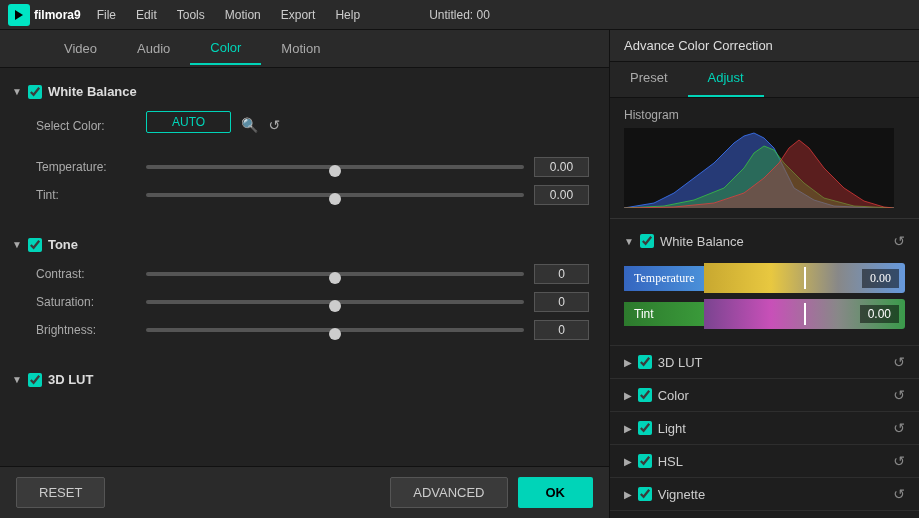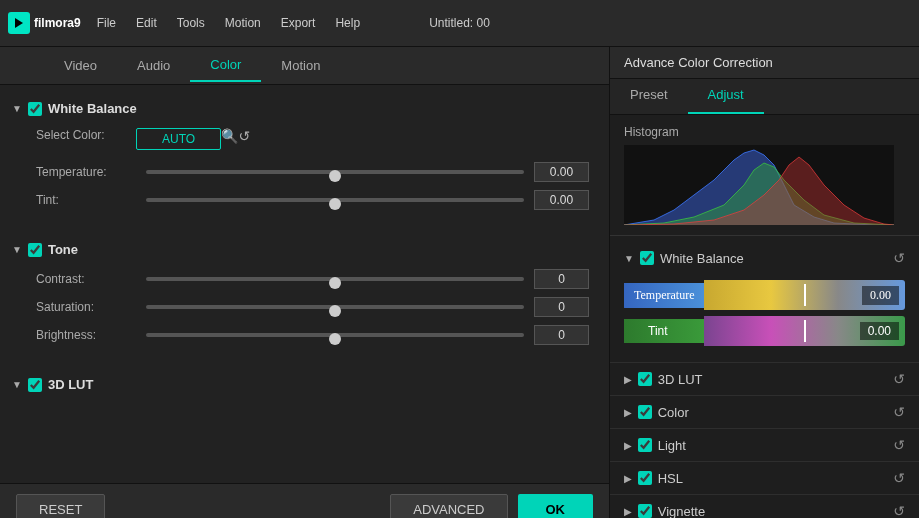--- a/index.html
+++ b/index.html
@@ -11,21 +11,21 @@
       height: 518px;
       overflow: hidden;
       font-size: 13px;
     }
 
     
     .menu-bar {
       background: #2a2a2a;
       display: flex;
       align-items: center;
-      height: 47px;
+      height: 30px;
       padding: 0 8px;
       border-bottom: 1px solid #111;
     }
     .menu-logo {
       display: flex;
       align-items: center;
       margin-right: 12px;
     }
     .menu-logo-icon {
       width: 22px;
@@ -133,22 +133,23 @@
     }
 
     
     .section-content {
       padding: 6px 20px 10px 36px;
     }
 
     
     .select-color-row {
       display: flex;
-      align-items: flex-start;
-      margin-bottom: 12px;
+      align-items: flex-end;
+      margin-bottom: 24px;
+      gap: 10px;
     }
     .select-color-label {
       color: #aaa;
       font-size: 12px;
       min-width: 100px;
     }
     .auto-btn {
       background: transparent;
       border: 1px solid #00d4b8;
       color: #00d4b8;
@@ -560,21 +561,21 @@
 
           <div class="wb-slider-row" style="margin-bottom:6px;font-family:Liberation Serif, serif;">
             <div class="wb-slider-label temp-label-bg" style="background:linear-gradient(to right,#3566c0,#4a90d9); color:#fff; padding:5px 10px; min-width:80px; font-size:12px;">Temperature</div>
             <div class="wb-slider-bar temp-bar-bg" style="flex:1; height:30px; background:linear-gradient(to right,#c8a830,#e8c840,#888,#6699dd); position:relative; display:flex; align-items:center;">
               <div class="wb-divider"></div>
               <span class="wb-value">0.00</span>
             </div>
           </div>
 
           <div class="wb-slider-row">
-            <div class="wb-slider-label tint-label-bg" style="background:linear-gradient(to right,#2d7a2d,#3a9a3a); color:#fff; padding:5px 24px; min-width:80px; font-size:12px;">Tint</div>
+            <div class="wb-slider-label tint-label-bg" style="background:linear-gradient(to right,#2d7a2d,#3a9a3a); color:#fff; padding:5px 10px; min-width:80px; font-size:12px;">Tint</div>
             <div class="wb-slider-bar tint-bar-bg" style="flex:1; height:30px; background:linear-gradient(to right,#7a4490,#c850b8,#888,#3a9a4a); position:relative; display:flex; align-items:center;">
               <div class="wb-divider"></div>
               <span class="wb-value">0.00</span>
             </div>
           </div>
         </div>
       </div>
 
       <div class="right-section">
         <div class="right-section-header">

